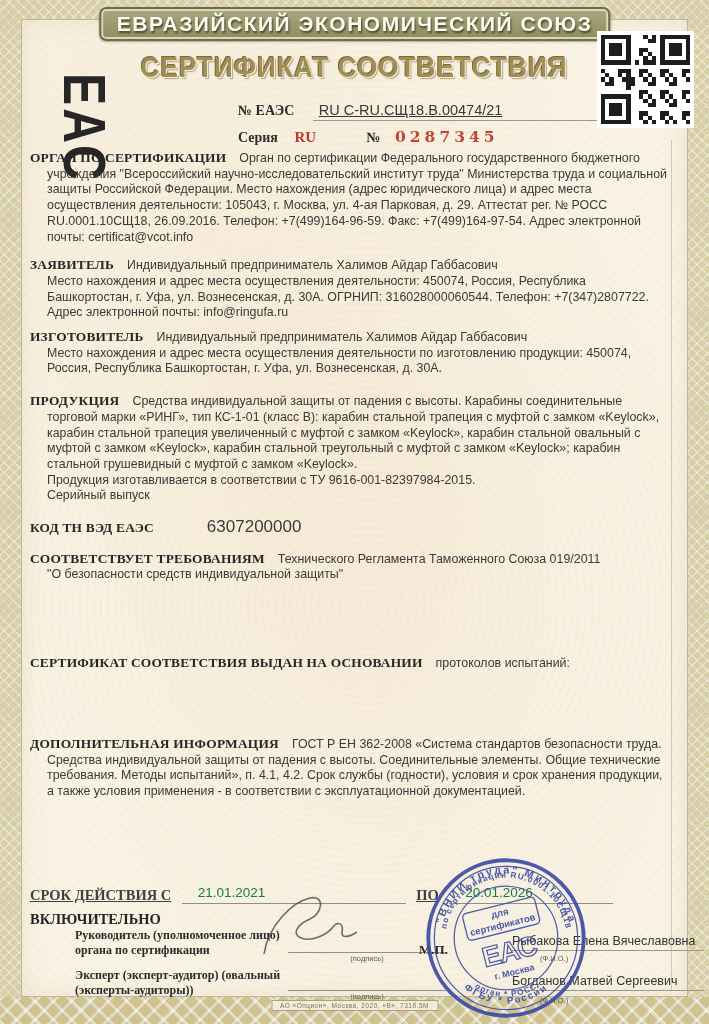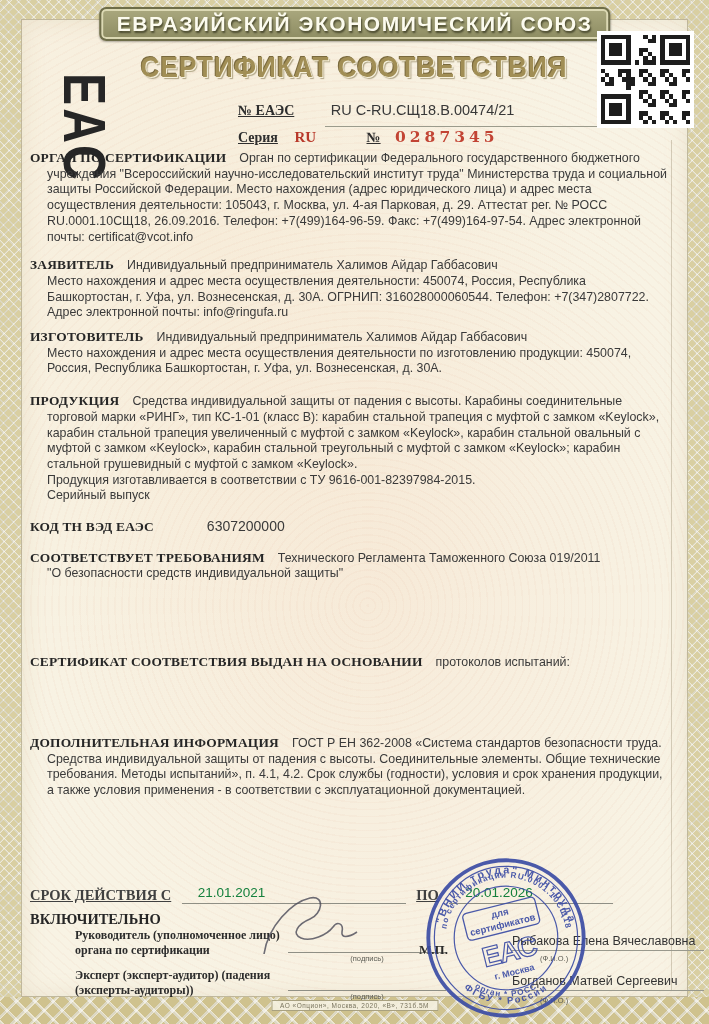--- a/index.html
+++ b/index.html
@@ -35,39 +35,39 @@
     text-shadow:1px 2px 2px rgba(58,58,34,.85);}
   .eac-mark{position:absolute;left:85px;top:128px;transform:translate(-50%,-50%) rotate(90deg) scale(1.05,1.3);
     font-weight:bold;font-size:46px;letter-spacing:3px;color:#262626;font-family:"Liberation Sans",sans-serif;z-index:2;}
   .qr{position:absolute;left:597px;top:31px;width:97px;height:97px;background:#fff;padding:4px;box-sizing:border-box;z-index:3;}
   .qr svg{width:100%;height:100%;display:block;}
   .doc-title{position:absolute;top:52px;left:0;right:0;text-align:center;z-index:2;}
   .doc-title span{display:inline-block;font-weight:bold;font-size:27px;letter-spacing:1px;
     transform:scale(.97,1.12);color:#a18e55;
     text-shadow:1px 1px 0 #f7f1dc, 2px 2px 1px rgba(108,93,48,.5), -1px -1px 0 #79693d;}
   .cert-no-row{position:absolute;top:101px;left:238px;white-space:nowrap;z-index:2;}
-  .lbl-serif{font-family:"Liberation Serif",serif;font-weight:bold;font-size:14px;color:#2e2e2e;text-decoration:underline;}
-  .cert-no-value{display:inline-block;margin-left:26px;min-width:295px;border-bottom:1px solid #9b9b8c;
-    padding:0 4px 8px 6px;font-size:14.5px;color:#383838;}
+  .lbl-serif{font-family:"Liberation Serif",serif;font-weight:bold;font-size:14px;color:#2e2e2e;}
+  .cert-no-value{display:inline-block;margin-left:14px;min-width:295px;border-bottom:1px solid #9b9b8c;
+    padding:0 4px 2px 6px;font-size:14.5px;color:#383838;text-decoration:underline;}
   .series-row{position:absolute;top:127px;left:238px;white-space:nowrap;z-index:2;}
   .series-red{font-family:"Liberation Serif",serif;font-weight:bold;font-size:15px;color:#b8382a;margin-left:12px;}
   .no2{margin-left:46px;}
   .serial-red{font-family:"DejaVu Serif",serif;font-weight:bold;font-size:15.5px;letter-spacing:4px;
     color:#c24434;margin-left:10px;}
 
   
   .sections{position:absolute;left:30px;right:40px;top:150px;z-index:2;
     font-size:12.4px;line-height:15.7px;color:#3a3a3a;}
   .sec{margin:0;padding-left:17px;text-indent:-17px;white-space:pre-line;}
   .sec-label{font-family:"Liberation Serif",serif;font-weight:bold;font-size:13.4px;
     letter-spacing:.2px;color:#262626;margin-right:13px;white-space:normal;}
   .blk{display:block;text-indent:0;}
   .s-applicant{margin-top:12px;}.s-manufacturer{margin-top:8px;}.s-product{margin-top:16px;}
   .s-tnved{margin-top:15px;}.s-complies{margin-top:14px;}.s-issued{margin-top:72px;}.s-addinfo{margin-top:64px;}
-  .tnved-value{margin-left:40px;font-size:14px;}
+  .tnved-value{margin-left:40px;font-size:17px;}
 
   
   .validity{position:absolute;left:30px;top:883px;width:640px;z-index:2;}
   .v-label{font-family:"Liberation Serif",serif;font-weight:bold;font-size:14.5px;color:#404040;text-decoration:underline;}
   .v-date{display:inline-block;border-bottom:1px solid #8f8f85;padding:0 8px 2px 16px;margin:0 6px;vertical-align:bottom;}
   .v-date1{width:200px;} .v-date2{width:140px;}
   .v-date-text{font-size:13.5px;color:#15803d;}
   .v-incl{font-family:"Liberation Serif",serif;font-weight:bold;font-size:14.5px;color:#262626;margin-top:7px;}
 
   
@@ -175,21 +175,21 @@
     <span class="v-date v-date2"><span class="v-date-text">20.01.2026</span></span>
     <div class="v-incl">ВКЛЮЧИТЕЛЬНО</div>
   </div>
 
   <div class="role role1">Руководитель (уполномоченное лицо) органа по сертификации</div>
   <div class="sigline sigline1"></div>
   <div class="mini cap-sign1">(подпись)</div>
   <div class="name name1">Рыбакова Елена Вячеславовна</div>
   <div class="mini cap-fio1">(Ф.И.О.)</div>
 
-  <div class="role role2">Эксперт (эксперт-аудитор) (падения (эксперты-аудиторы))</div>
+  <div class="role role2">Эксперт (эксперт-аудитор) (овальный (эксперты-аудиторы))</div>
   <div class="sigline sigline2"></div>
   <div class="mini cap-sign2">(подпись)</div>
   <div class="name name2">Богданов Матвей Сергеевич</div>
   <div class="mini cap-fio2">(Ф.И.О.)</div>
 
   <div class="mp">М.П.</div>
 
   <svg class="sig-svg" width="115" height="75" viewBox="0 0 115 75">
     <path d="M8,66 C12,38 36,14 54,10 C70,7 66,26 54,31 C42,36 35,46 45,50 C55,54 71,47 77,39 C81,33 88,35 86,44 C85,50 92,50 101,44" fill="none" stroke="#4a4a58" stroke-width="1.6" opacity="0.8"></path>
   </svg>

